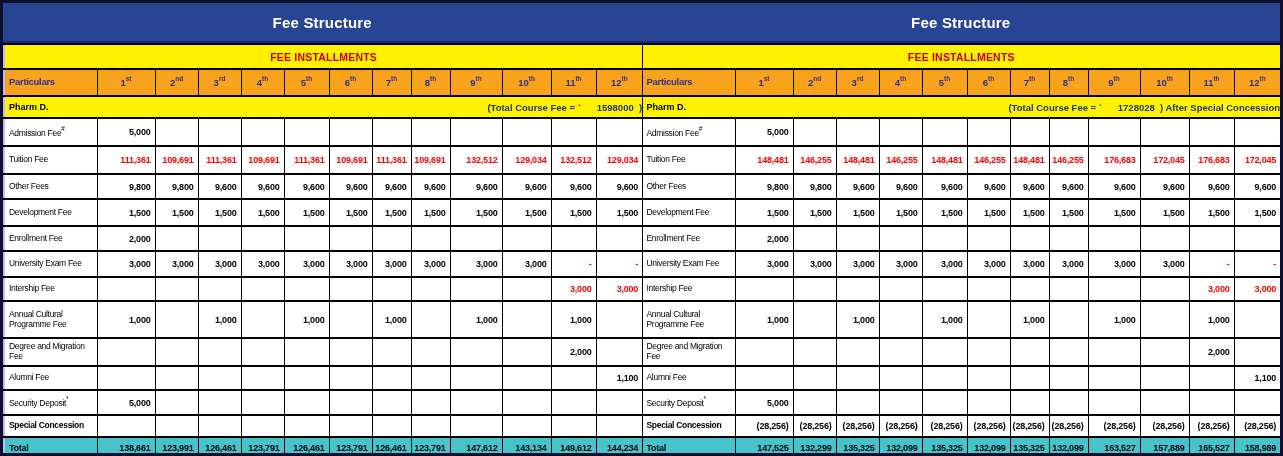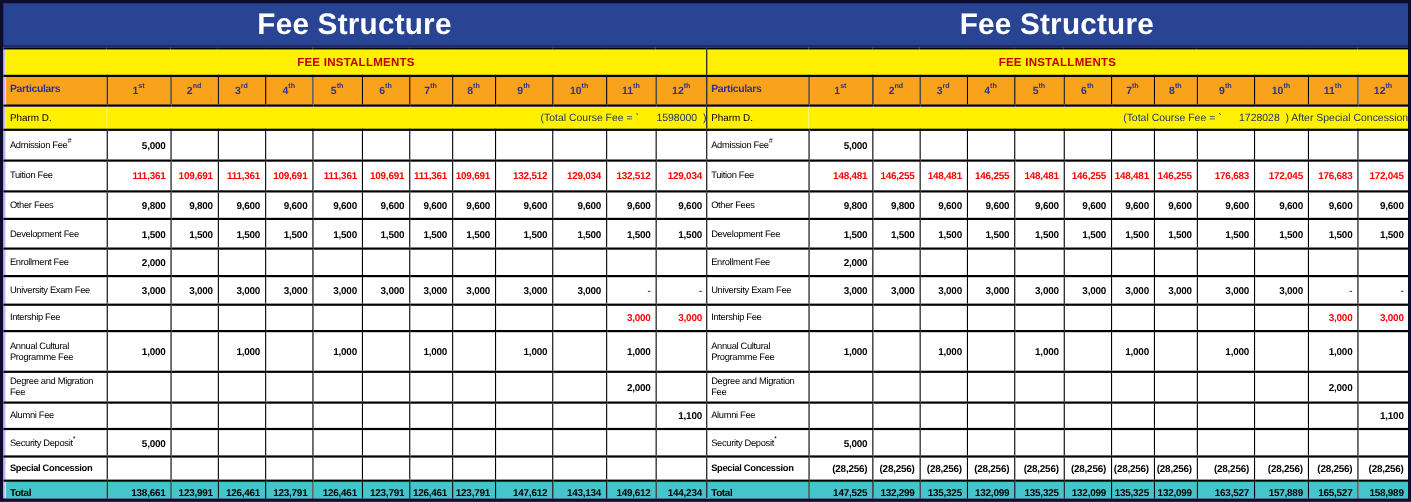--- a/index.html
+++ b/index.html
@@ -9,21 +9,21 @@
     background:var(--band_navy,#2A4494);
     border:3px solid var(--outer_border,#0E0E2C);
     display:flex; flex-direction:column;
   }
   .title-band{
     height:40px; flex:0 0 40px; display:flex;
     border-bottom:2px solid var(--band_divider,#1B2C6E);
   }
   .title{
     flex:1; display:flex; align-items:center; justify-content:center;
-    color:#fff; font-size:27px; font-weight:bold; letter-spacing:.2px;
+    color:#fff; font-size:15px; font-weight:bold; letter-spacing:.2px;
   }
   .title .hl{ margin-left:7px; }
   .tables{ flex:1; display:flex; align-items:flex-start; }
   .fee-table{ width:50%; }
   table{
     width:100%; border-collapse:collapse; table-layout:fixed;
     background:#ffffff; border:2px solid #c4b5fd;
   }
   .fee-table:nth-child(2) table{ border-left-width:1px; }
   td{
@@ -36,21 +36,21 @@
     background:var(--yellow,#FFF100); color:var(--dark_red,#C00000);
     font-weight:bold; text-align:center; font-size:10.5px; letter-spacing:.2px;
   }
   tr.colhead{ height:27px; }
   tr.colhead td{
     background:var(--orange,#F9A21C); color:var(--header_blue,#2E3192);
     font-weight:bold; text-align:center; font-size:9.5px; white-space:nowrap;
   }
   tr.colhead td.label{ text-align:left; padding-left:4px; }
   tr.program{ height:22px; }
-  tr.program td{ background:var(--yellow,#FFF100); font-weight:normal; white-space:nowrap; }
+  tr.program td{ background:var(--yellow,#FFF100); font-weight:bold; white-space:nowrap; }
   tr.program td.prog-label{ padding-left:4px; border-right:0; }
   tr.program td.course-fee{
     border-left:0; text-align:right; white-space:pre;
     color:var(--course_fee_navy,#1F3864); font-size:9.5px;
   }
   td.label{
     text-align:left; padding-left:4px; padding-right:2px;
     font-size:8.5px; letter-spacing:-.3px; line-height:1.15; white-space:normal;
   }
   td.val{

